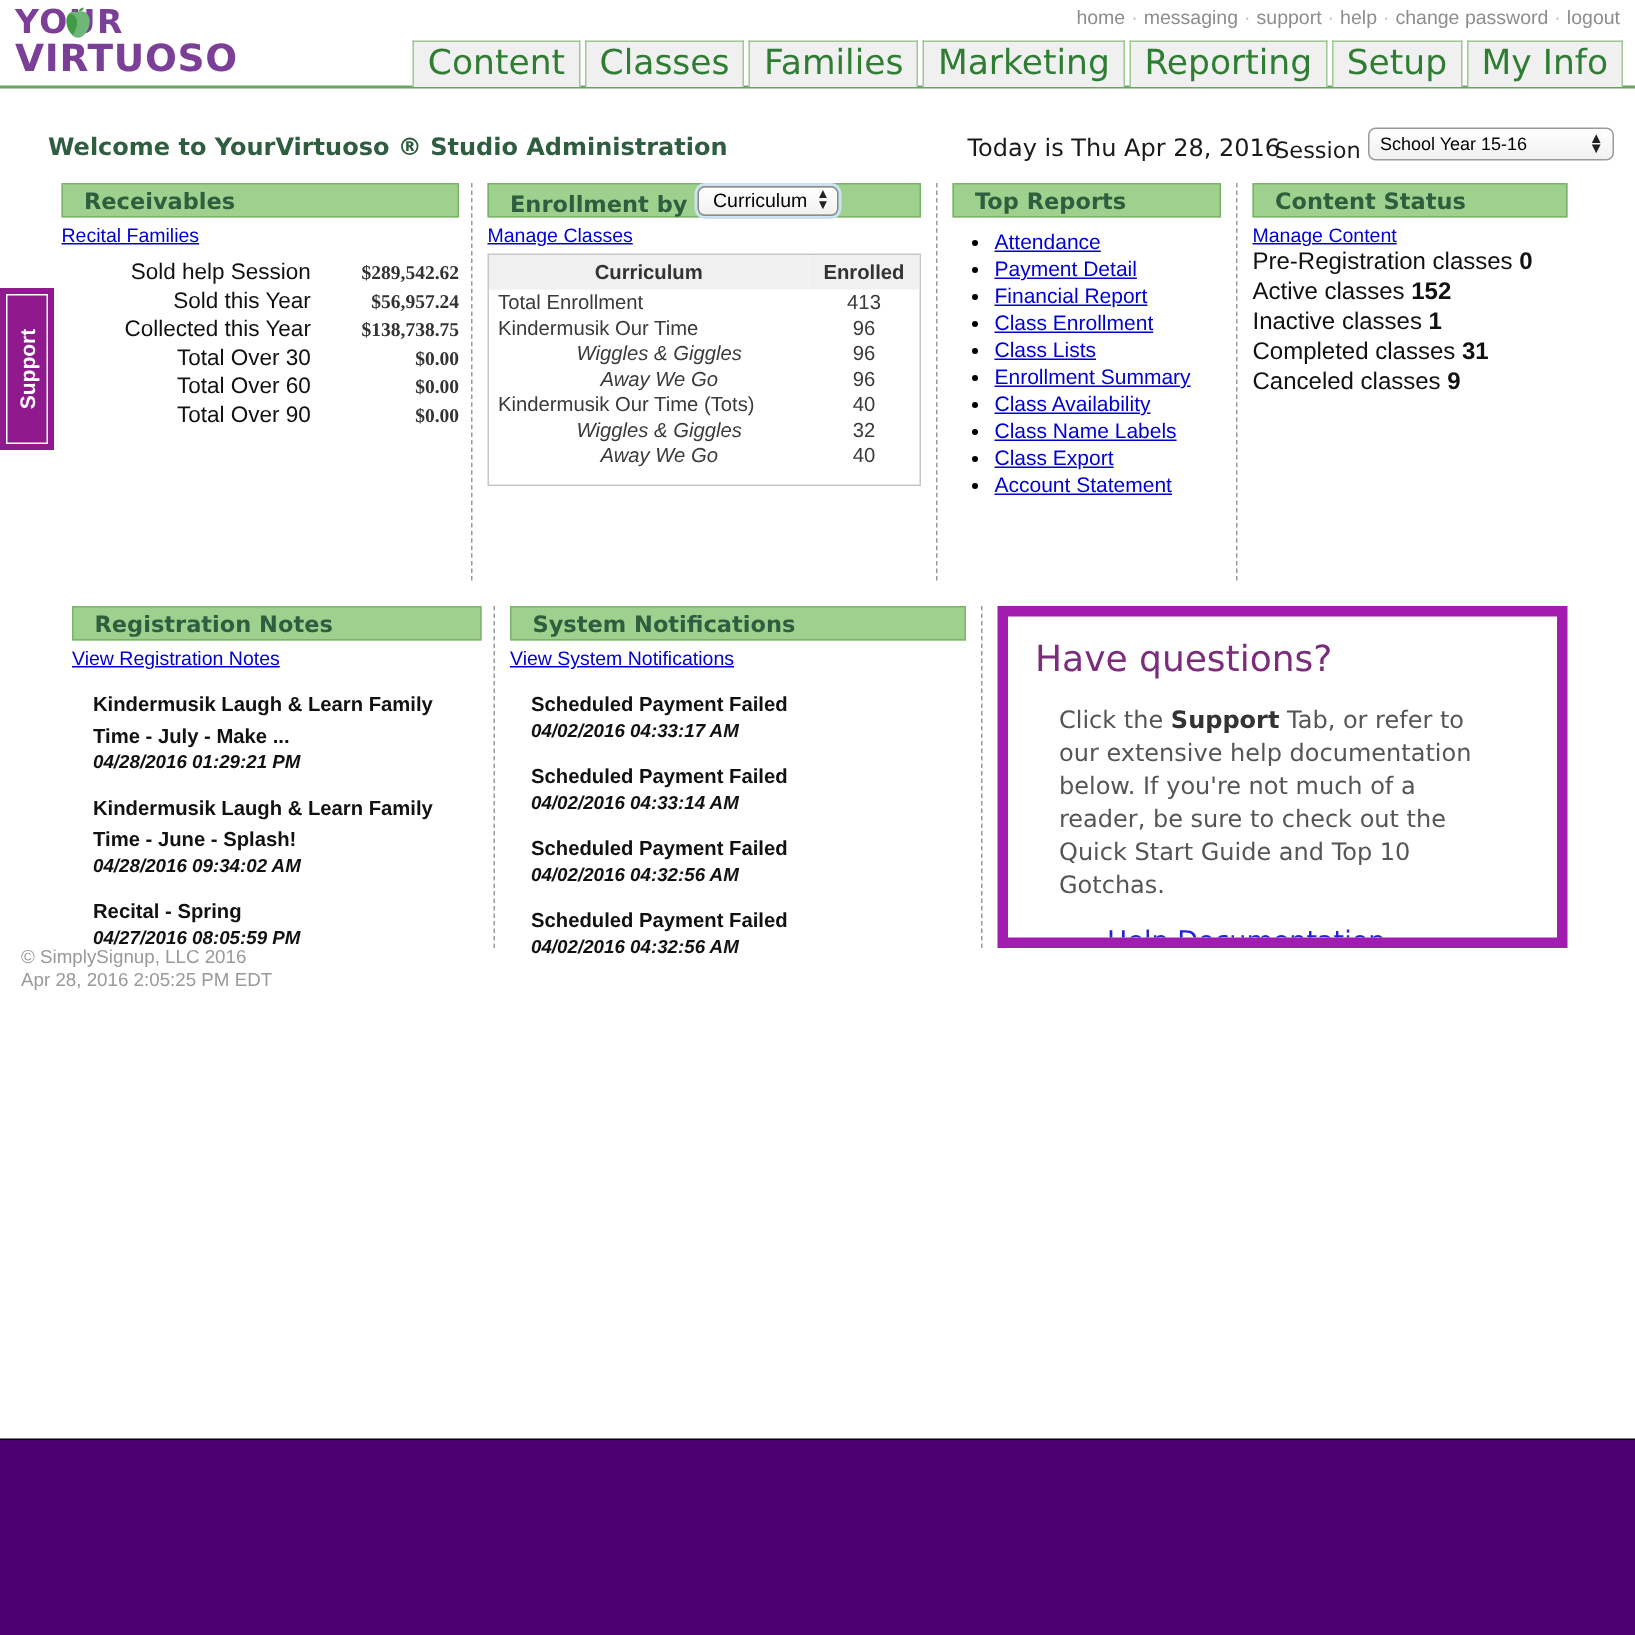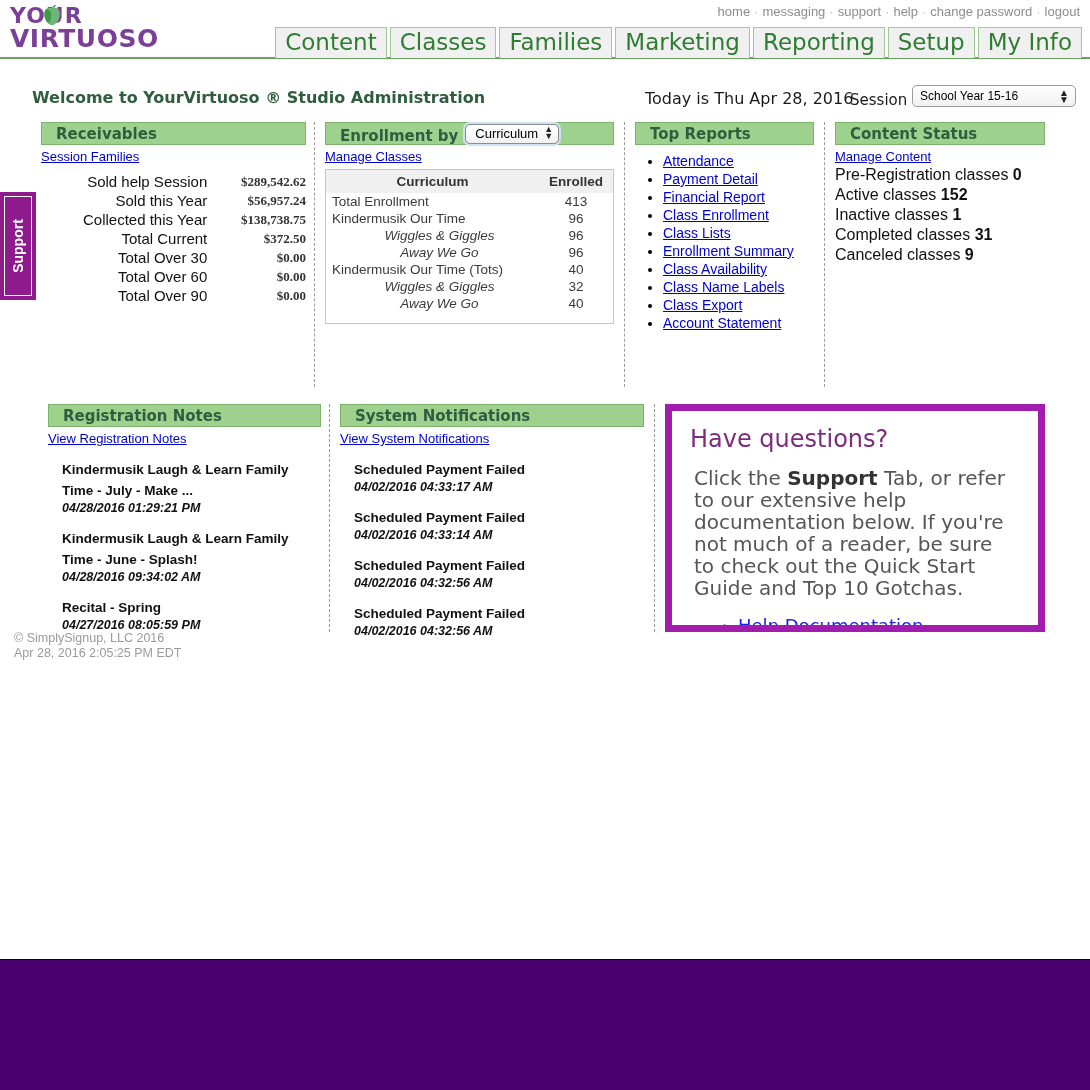--- a/index.html
+++ b/index.html
@@ -338,23 +338,23 @@
     background: #fff;
   }
   .helpbox h2 {
     margin: 0 0 14px 0;
     font-family: "DejaVu Sans", sans-serif;
     font-weight: normal;
     font-size: 24px;
     color: #7b2d7b;
   }
   .helpbox p {
-    margin: 4px;
-    font-family: "DejaVu Sans", sans-serif;
-    font-size: 20px;
+    margin: 16px;
+    font-family: "DejaVu Sans", sans-serif;
+    font-size: 16px;
     line-height: 22px;
     color: #555;
   }
   .helpbox p b { color: #333; }
   ul.helplinks {
     margin: 16px 0 0 0;
     padding-left: 48px;
     list-style-type: circle;
   }
   ul.helplinks li { margin: 2px 0; }
@@ -419,40 +419,36 @@
     <div class="session-select">
       <span>School Year 15-16</span>
       <span class="arrows">▲<br>▼</span>
     </div>
   </div>
 
   <div class="row1">
 
     <div class="col c1 sep">
       <div class="panel-head">Receivables</div>
-      <a class="panel-link" href="#">Session Families</a>
+      <a class="panel-link" href="#">Recital Families</a>
       <table class="recv">
         <tbody>
             <tr>
           <td class="lab">Sold help Session</td>
           <td class="val">$289,542.62</td>
         </tr>
         <tr>
           <td class="lab">Sold this Year</td>
           <td class="val">$56,957.24</td>
         </tr>
         <tr>
           <td class="lab">Collected this Year</td>
           <td class="val">$138,738.75</td>
         </tr>
         <tr>
-          <td class="lab">Total Current</td>
-          <td class="val">$372.50</td>
-        </tr>
-        <tr>
           <td class="lab">Total Over 30</td>
           <td class="val">$0.00</td>
         </tr>
         <tr>
           <td class="lab">Total Over 60</td>
           <td class="val">$0.00</td>
         </tr>
         <tr>
           <td class="lab">Total Over 90</td>
           <td class="val">$0.00</td>

